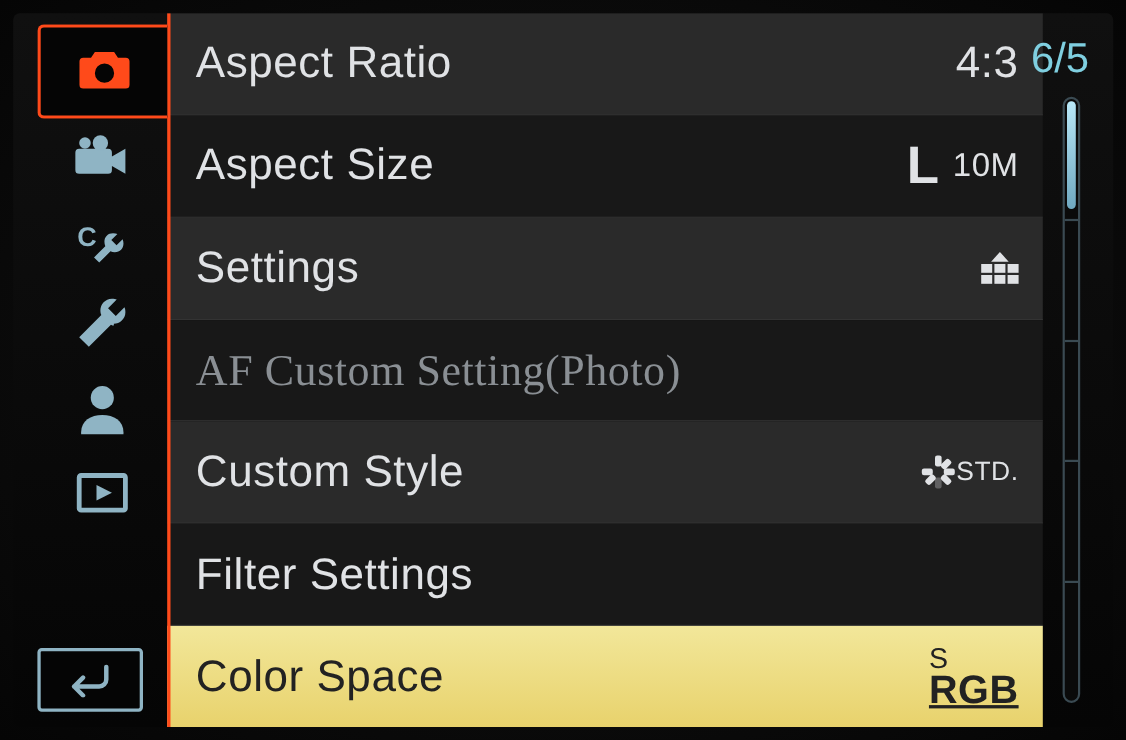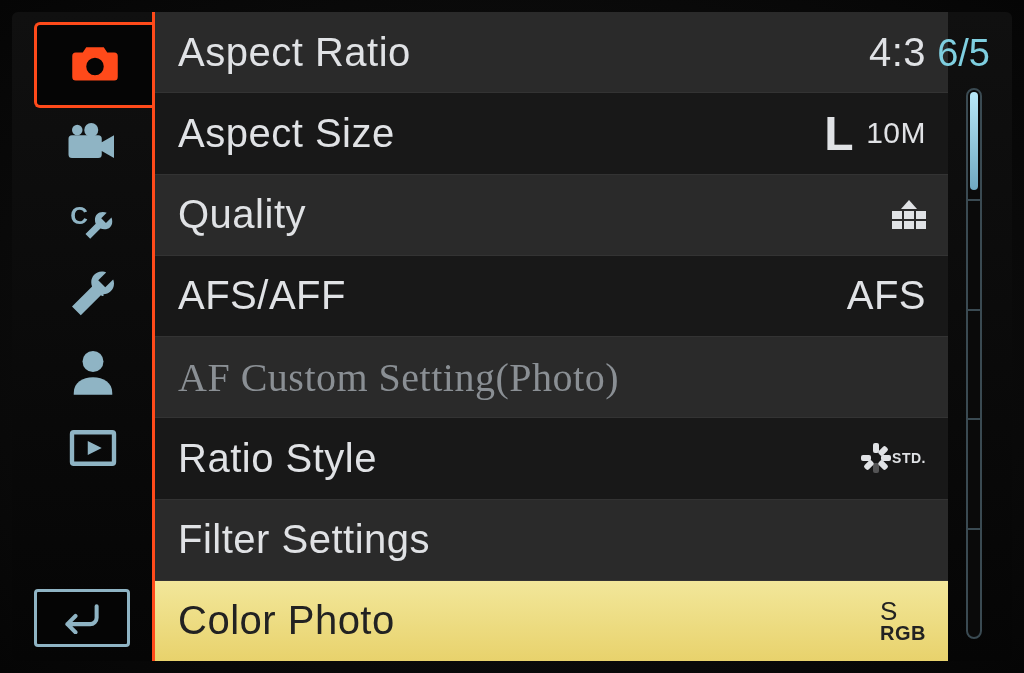--- a/index.html
+++ b/index.html
@@ -93,41 +93,41 @@
   .row.disabled{color:var(--text-dim);font-family:Liberation Serif, serif;}
   .row .value{display:flex;align-items:center;gap:8px;font-size:40px;}
   .row.selected{
     background:linear-gradient(180deg,#f2e79a,#e8d26c);
     color:var(--highlight-text);
     border-bottom:none;
   }
   .row.selected .value{color:var(--highlight-text);}
   .row .supsub{display:flex;flex-direction:column;line-height:0.9;align-items:flex-start;}
   .row .supsub .sup{font-size:26px;}
-  .row .supsub .sub{font-size:20px;font-weight:bold;}
+  .row .supsub .sub{font-size:36px;font-weight:bold;text-decoration:underline;}
   .big-l{font-size:48px;font-weight:600;margin-right:4px;}
   .m10{font-size:30px;font-weight:400;}
   .qual-icon{display:inline-flex;flex-direction:column;gap:2px;margin-left:6px;}
   .qual-icon .arrow{width:0;height:0;border-left:8px solid transparent;border-right:8px solid transparent;border-bottom:9px solid var(--text);align-self:center;}
   .qual-icon .grid{display:grid;grid-template-columns:repeat(3,10px);grid-gap:2px;}
   .qual-icon .grid span{width:10px;height:8px;background:var(--text);}
   .std-icon{display:inline-flex;align-items:center;gap:4px;}
   .std-icon .spinner{position:relative;width:30px;height:30px;}
   .std-icon .spinner span{
     position:absolute;left:50%;top:0;width:6px;height:10px;background:var(--text);
     transform-origin:3px 15px;border-radius:2px;
   }
   .std-icon .spinner span:nth-child(1){transform:rotate(0deg);}
   .std-icon .spinner span:nth-child(2){transform:rotate(45deg);}
   .std-icon .spinner span:nth-child(3){transform:rotate(90deg);}
   .std-icon .spinner span:nth-child(4){transform:rotate(135deg);}
   .std-icon .spinner span:nth-child(5){transform:rotate(180deg);opacity:.3;}
   .std-icon .spinner span:nth-child(6){transform:rotate(225deg);}
   .std-icon .spinner span:nth-child(7){transform:rotate(270deg);}
-  .std-icon .std-text{font-size:14px;font-weight:700;}
+  .std-icon .std-text{font-size:24px;font-weight:400;}
   
   .pager{
     position:absolute;
     top:20px;right:22px;
     color:var(--page);
     font-size:38px;
     font-weight:500;
     z-index:5;
   }
   .scroll{
@@ -246,48 +246,44 @@
 
       <div class="row">
         <span>Aspect Size</span>
         <span class="value">
           <span class="big-l">L</span>
           <span class="m10">10M</span>
         </span>
       </div>
 
       <div class="row">
-        <span>Quality</span>
+        <span>Settings</span>
         <span class="value">
           <span class="qual-icon">
             <span class="arrow"></span>
             <span class="grid">
                 <span></span>
                 <span></span>
                 <span></span>
                 <span></span>
                 <span></span>
                 <span></span>
               </span>
           </span>
         </span>
       </div>
 
-      <div class="row">
-        <span>AFS/AFF</span>
-        <span class="value">AFS</span>
-      </div>
 
       <div class="row disabled">
         <span>AF Custom Setting(Photo)</span>
         <span class="value"></span>
       </div>
 
       <div class="row">
-        <span>Ratio Style</span>
+        <span>Custom Style</span>
         <span class="value">
           <span class="std-icon">
             <span class="spinner">
                 <span></span>
                 <span></span>
                 <span></span>
                 <span></span>
                 <span></span>
                 <span></span>
                 <span></span>
@@ -295,21 +291,21 @@
             <span class="std-text">STD.</span>
           </span>
         </span>
       </div>
 
       <div class="row">
         <span>Filter Settings</span>
       </div>
 
       <div class="row selected">
-        <span>Color Photo</span>
+        <span>Color Space</span>
         <span class="value">
           <span class="supsub">
             <span class="sup">S</span>
             <span class="sub">RGB</span>
           </span>
         </span>
       </div>
 
     </div>
   </div>

